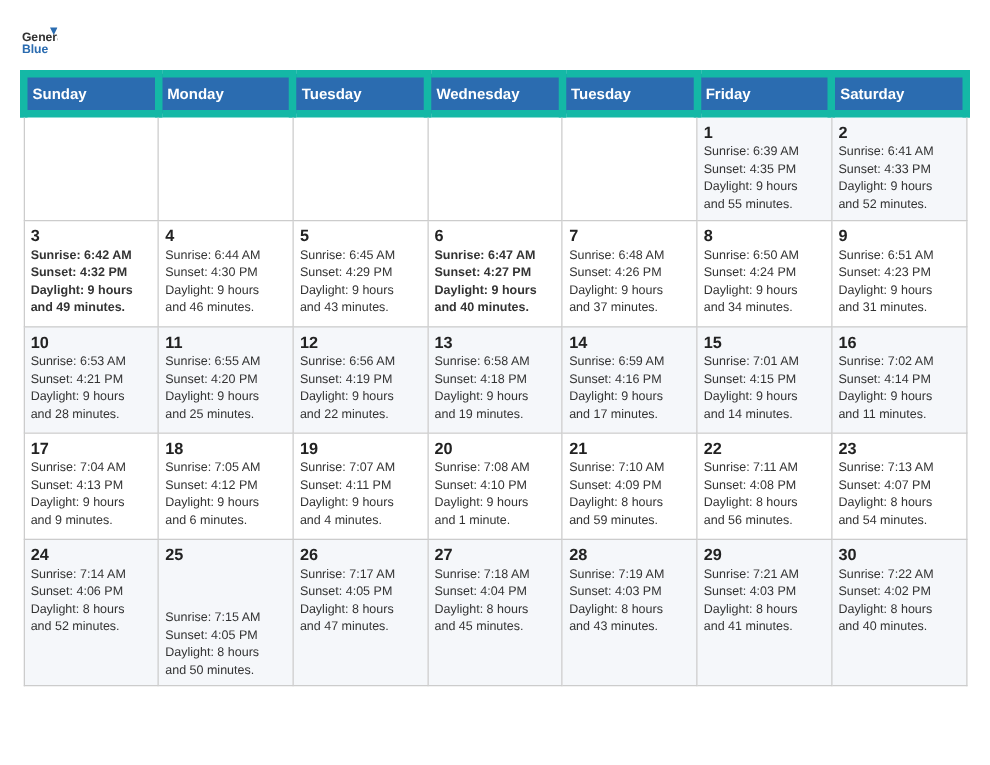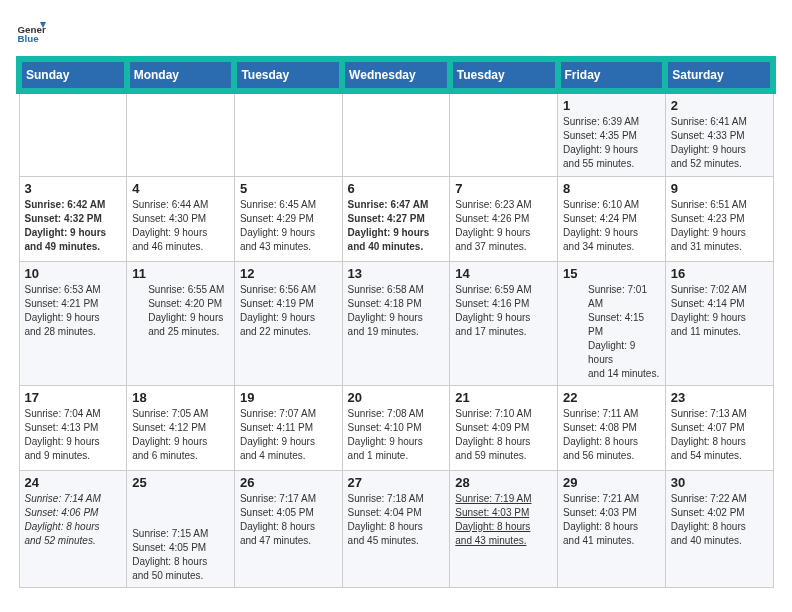--- a/index.html
+++ b/index.html
@@ -150,28 +150,28 @@
         </td>
         <td>
           <span class="day-num">6</span>
           <div class="day-info" style="white-space: pre-line; font-weight: bold;">Sunrise: 6:47 AM
 Sunset: 4:27 PM
 Daylight: 9 hours
 and 40 minutes.</div>
         </td>
         <td>
           <span class="day-num">7</span>
-          <div class="day-info" style="white-space: pre-line;">Sunrise: 6:23 AM
+          <div class="day-info" style="white-space: pre-line;">Sunrise: 6:48 AM
 Sunset: 4:26 PM
 Daylight: 9 hours
 and 37 minutes.</div>
         </td>
         <td>
           <span class="day-num">8</span>
-          <div class="day-info" style="white-space: pre-line;">Sunrise: 6:10 AM
+          <div class="day-info" style="white-space: pre-line;">Sunrise: 6:50 AM
 Sunset: 4:24 PM
 Daylight: 9 hours
 and 34 minutes.</div>
         </td>
         <td>
           <span class="day-num">9</span>
           <div class="day-info" style="white-space: pre-line;">Sunrise: 6:51 AM
 Sunset: 4:23 PM
 Daylight: 9 hours
 and 31 minutes.</div>
@@ -180,21 +180,21 @@
       <tr>
         <td>
           <span class="day-num">10</span>
           <div class="day-info" style="white-space: pre-line;">Sunrise: 6:53 AM
 Sunset: 4:21 PM
 Daylight: 9 hours
 and 28 minutes.</div>
         </td>
         <td>
           <span class="day-num">11</span>
-          <div class="day-info" style="white-space: pre-line; margin-left: 16px;">Sunrise: 6:55 AM
+          <div class="day-info" style="white-space: pre-line;">Sunrise: 6:55 AM
 Sunset: 4:20 PM
 Daylight: 9 hours
 and 25 minutes.</div>
         </td>
         <td>
           <span class="day-num">12</span>
           <div class="day-info" style="white-space: pre-line;">Sunrise: 6:56 AM
 Sunset: 4:19 PM
 Daylight: 9 hours
 and 22 minutes.</div>
@@ -208,21 +208,21 @@
         </td>
         <td>
           <span class="day-num">14</span>
           <div class="day-info" style="white-space: pre-line;">Sunrise: 6:59 AM
 Sunset: 4:16 PM
 Daylight: 9 hours
 and 17 minutes.</div>
         </td>
         <td>
           <span class="day-num">15</span>
-          <div class="day-info" style="white-space: pre-line; margin-left: 25px;">Sunrise: 7:01 AM
+          <div class="day-info" style="white-space: pre-line;">Sunrise: 7:01 AM
 Sunset: 4:15 PM
 Daylight: 9 hours
 and 14 minutes.</div>
         </td>
         <td>
           <span class="day-num">16</span>
           <div class="day-info" style="white-space: pre-line;">Sunrise: 7:02 AM
 Sunset: 4:14 PM
 Daylight: 9 hours
 and 11 minutes.</div>
@@ -275,21 +275,21 @@
           <span class="day-num">23</span>
           <div class="day-info" style="white-space: pre-line;">Sunrise: 7:13 AM
 Sunset: 4:07 PM
 Daylight: 8 hours
 and 54 minutes.</div>
         </td>
       </tr>
       <tr>
         <td>
           <span class="day-num">24</span>
-          <div class="day-info" style="white-space: pre-line; font-style: italic;">Sunrise: 7:14 AM
+          <div class="day-info" style="white-space: pre-line;">Sunrise: 7:14 AM
 Sunset: 4:06 PM
 Daylight: 8 hours
 and 52 minutes.</div>
         </td>
         <td>
           <span class="day-num">25</span>
           <div class="day-info" style="white-space: pre-line; margin-top: 37px;">Sunrise: 7:15 AM
 Sunset: 4:05 PM
 Daylight: 8 hours
 and 50 minutes.</div>
@@ -303,21 +303,21 @@
         </td>
         <td>
           <span class="day-num">27</span>
           <div class="day-info" style="white-space: pre-line;">Sunrise: 7:18 AM
 Sunset: 4:04 PM
 Daylight: 8 hours
 and 45 minutes.</div>
         </td>
         <td>
           <span class="day-num">28</span>
-          <div class="day-info" style="white-space: pre-line; text-decoration: underline;">Sunrise: 7:19 AM
+          <div class="day-info" style="white-space: pre-line;">Sunrise: 7:19 AM
 Sunset: 4:03 PM
 Daylight: 8 hours
 and 43 minutes.</div>
         </td>
         <td>
           <span class="day-num">29</span>
           <div class="day-info" style="white-space: pre-line;">Sunrise: 7:21 AM
 Sunset: 4:03 PM
 Daylight: 8 hours
 and 41 minutes.</div>

